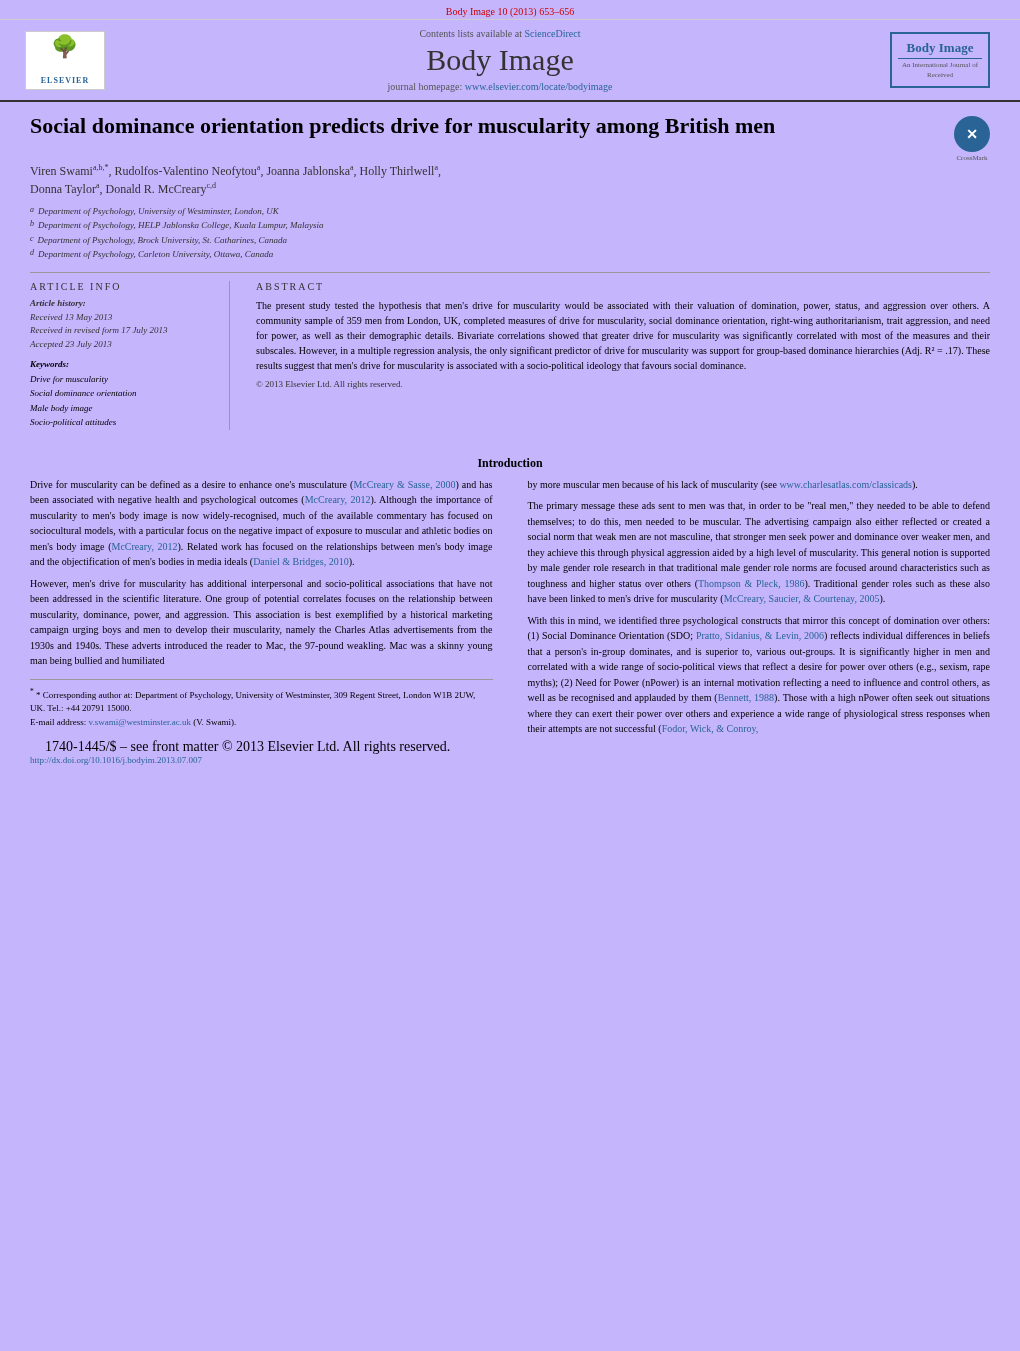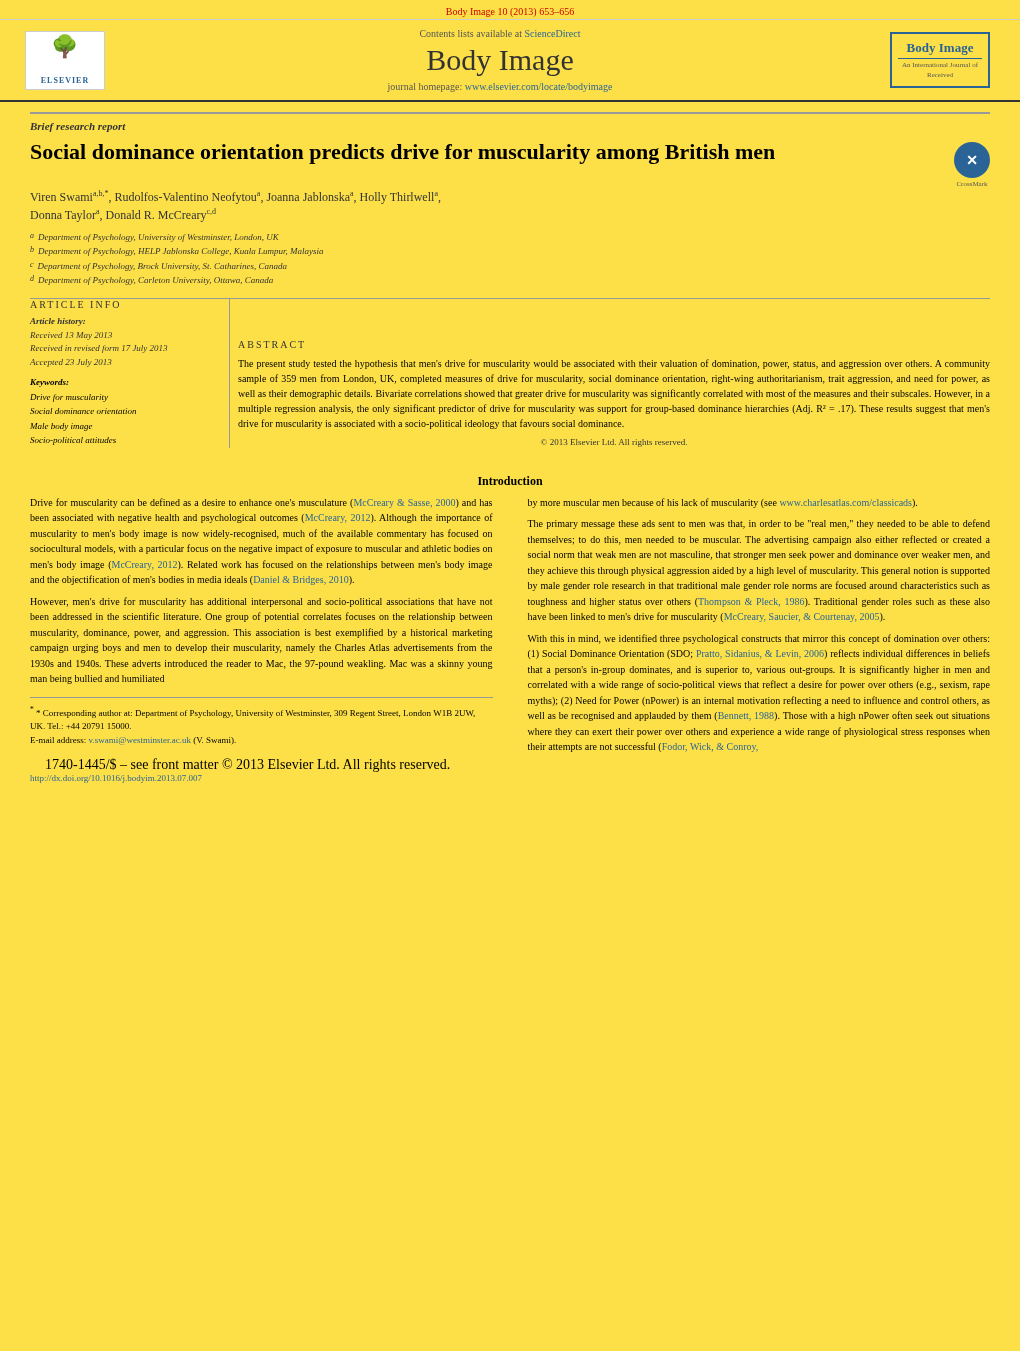--- a/index.html
+++ b/index.html
@@ -7,21 +7,21 @@
       background: #fff;
       font-family: 'Times New Roman', Times, serif;
       font-size: 11px;
       color: #000;
       width: 1020px;
       min-height: 1351px;
     }
     .page {
       width: 1020px;
       min-height: 1351px;
-      background: #fde047;
+      background: #c4b5fd;
       padding: 0;
     }
     
     .top-bar {
       text-align: center;
       font-size: 10px;
       color: #c00;
       padding: 6px 0 2px 0;
       border-bottom: 1px solid #ccc;
     }
@@ -154,33 +154,33 @@
     .affil-letter {
       font-size: 8px;
       vertical-align: super;
       font-style: italic;
     }
     .affil-text {
       font-style: italic;
     }
     .two-col {
       display: flex;
-      gap: 8px;
+      gap: 26px;
       margin-top: 8px;
       border-top: 1px solid #999;
+      padding-top: 8px;
     }
     .left-col {
       width: 200px;
       min-width: 200px;
       border-right: 1px solid #999;
       padding-right: 12px;
     }
     .right-col {
       flex: 1;
-      margin-top: 40px;
     }
     .col-header {
       font-size: 10px;
       letter-spacing: 2px;
       color: #333;
       font-weight: normal;
       font-style: normal;
       text-transform: uppercase;
       margin-bottom: 6px;
     }
@@ -212,21 +212,21 @@
     }
     .abstract-text {
       font-size: 10px;
       line-height: 1.5;
       color: #000;
       text-align: justify;
     }
     .copyright-line {
       font-size: 9px;
       color: #333;
-      text-align: center;
+      text-align: left;
       margin-top: 6px;
     }
     
     .main-body {
       padding: 8px 30px;
     }
     .section-title {
       text-align: center;
       font-size: 12px;
       font-weight: bold;
@@ -301,21 +301,20 @@
     </div>
 
     <div class="body-image-logo">
       <div class="body-image-logo-title">Body Image</div>
       <div class="body-image-logo-subtitle">An International Journal of Received</div>
     </div>
   </div>
 
   <div class="article-section">
 
-    <div class="brief-report-label">Brief research report</div>
 
     <div style="display:flex; align-items:flex-start;">
       <div class="article-title" style="flex:1;">Social dominance orientation predicts drive for muscularity among British men</div>
       <div class="crossmark">
         <div class="crossmark-circle">✕</div>
         <div style="font-size:7px; text-align:center; color:#555; margin-top:2px;">CrossMark</div>
       </div>
     </div>
 
     <div class="authors-line">

